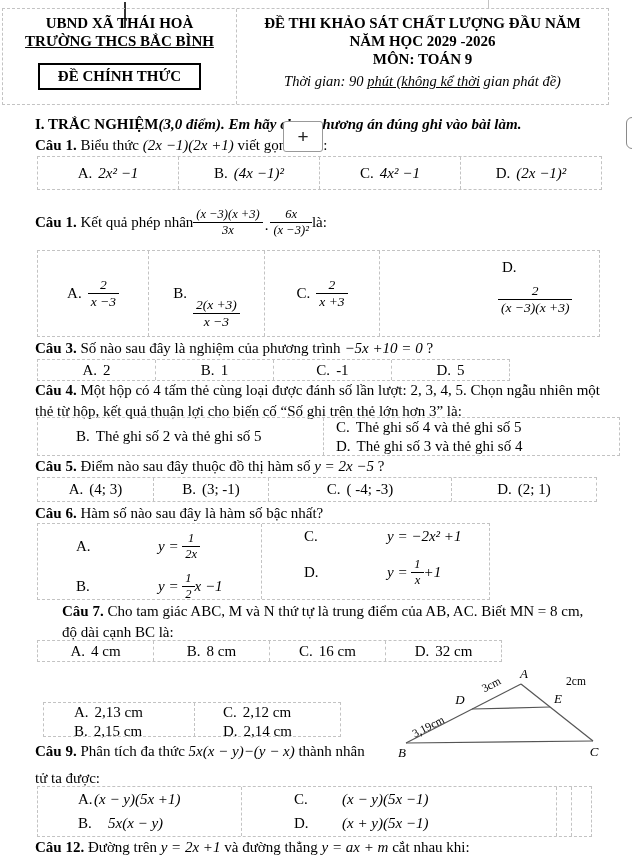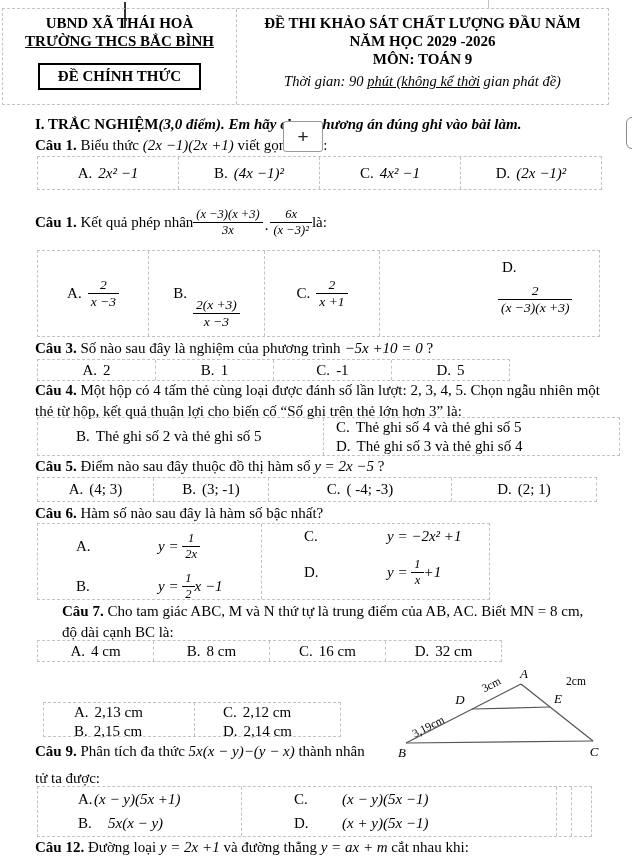--- a/index.html
+++ b/index.html
@@ -134,21 +134,21 @@
         <span class="olabel">B.</span>
         <span class="fr" style="font-size:13.5px;margin-top:40px;">
           <span class="nu">2(x +3)</span>
           <span class="de">x −3</span>
         </span>
       </div>
     <div class="oc" style="width:115px;">
         <span class="olabel">C.</span>
         <span class="fr" style="font-size:13.5px;">
           <span class="nu">2</span>
-          <span class="de">x +1</span>
+          <span class="de">x +3</span>
         </span>
       </div>
     <div class="oc q2d" style="flex:1;">
       <div class="q2d-label">D.</div>
       <div class="fr q2d-fr" style="font-size:13.5px;">
           <span class="nu">2</span>
           <span class="de">(x −3)(x +3)</span>
         </div>
     </div>
   </div>
@@ -326,19 +326,19 @@
           <span style="padding-left:52px;width:100px;box-sizing:border-box;">D.</span>
           <span class="m">(x + y)(5x −1)</span>
         </div>
     </div>
     <div class="oc" style="width:15px;"></div>
     <div class="oc" style="flex:1;"></div>
   </div>
 
   <div class="stem" style="top:837px;">
     <span class="qlbl">Câu 12.</span>
-    <span>Đường loại </span><span class="m">y = 2x +1</span><span> và đường thẳng </span><span class="m">y = ax + m</span><span> cắt nhau khi:</span>
+    <span>Đường trên </span><span class="m">y = 2x +1</span><span> và đường thẳng </span><span class="m">y = ax + m</span><span> cắt nhau khi:</span>
   </div>
 
   <div class="plus-btn">+</div>
   <div class="side-widget"></div>
 
 </div>
 
 </body></html>

